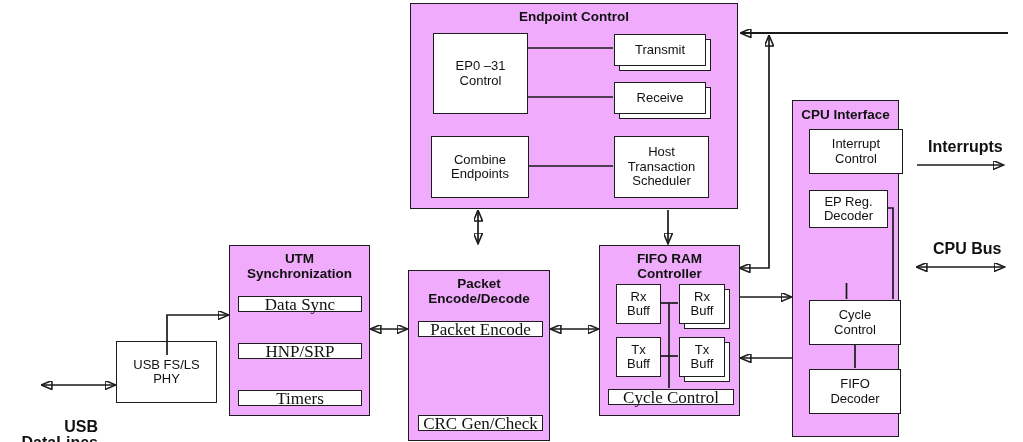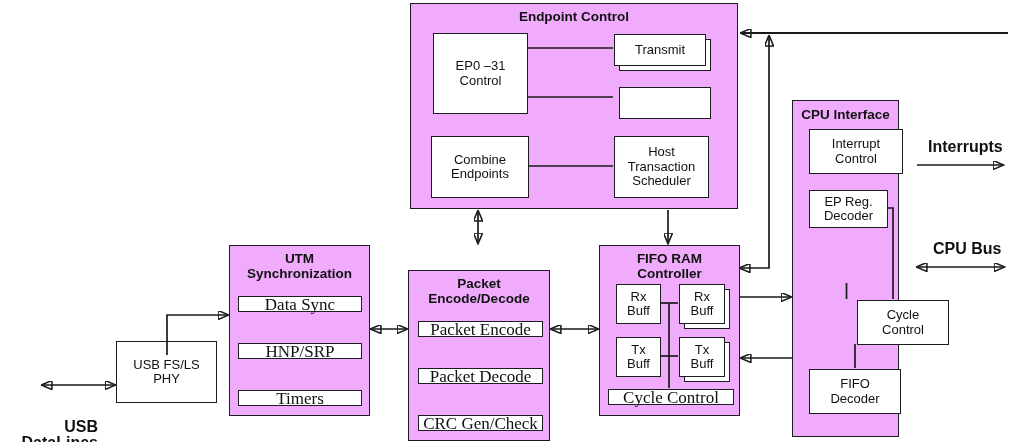--- a/index.html
+++ b/index.html
@@ -36,40 +36,40 @@
 
 <div id="canvas">
 
   <div class="block" style="left:410px;top:3px;width:328px;height:206px;">
     <div class="block-title">Endpoint Control</div>
     <div class="box" style="left:22px;top:29px;width:95px;height:81px;">EP0 –31
 Control</div>
     <div class="shadowbox" style="left:208px;top:35px;width:92px;height:32px;"></div>
     <div class="box" style="left:203px;top:30px;width:92px;height:32px;">Transmit</div>
     <div class="shadowbox" style="left:208px;top:83px;width:92px;height:32px;"></div>
+    <div class="box" style="left:203px;top:78px;width:92px;height:32px;">Receive</div>
     <div class="box" style="left:20px;top:132px;width:98px;height:62px;">Combine
 Endpoints</div>
     <div class="box" style="left:203px;top:132px;width:95px;height:62px;">Host
 Transaction
 Scheduler</div>
   </div>
 
   <div class="block" style="left:229px;top:245px;width:141px;height:171px;">
     <div class="block-title">UTM
 Synchronization</div>
     <div class="box thin" style="left:8px;top:50px;width:124px;height:16px;">Data Sync</div>
     <div class="box thin" style="left:8px;top:97px;width:124px;height:16px;">HNP/SRP</div>
     <div class="box thin" style="left:8px;top:144px;width:124px;height:16px;">Timers</div>
   </div>
 
   <div class="block" style="left:408px;top:245px;width:142px;height:171px;margin-top:25px;">
     <div class="block-title">Packet
 Encode/Decode</div>
     <div class="box thin" style="left:9px;top:50px;width:125px;height:16px;">Packet Encode</div>
-    <div class="box thin" style="left:9px;top:97px;width:125px;height:16px;">Packet Decode</div>
     <div class="box thin" style="left:9px;top:144px;width:125px;height:16px;">CRC Gen/Check</div>
   </div>
 
   <div class="block" style="left:599px;top:245px;width:141px;height:171px;">
     <div class="block-title">FIFO RAM
 Controller</div>
     <div class="box" style="left:16px;top:38px;width:45px;height:40px;">Rx
 Buff</div>
     <div class="shadowbox" style="left:84px;top:43px;width:46px;height:40px;"></div>
     <div class="box" style="left:79px;top:38px;width:46px;height:40px;">Rx
@@ -81,21 +81,21 @@
 Buff</div>
     <div class="box thin" style="left:8px;top:143px;width:126px;height:16px;">Cycle Control</div>
   </div>
 
   <div class="block" style="left:792px;top:100px;width:107px;height:337px;">
     <div class="block-title" style="top:6px;">CPU Interface</div>
     <div class="box" style="left:16px;top:28px;width:94px;height:45px;">Interrupt
 Control</div>
     <div class="box" style="left:16px;top:89px;width:79px;height:38px;">EP Reg.
 Decoder</div>
-    <div class="box" style="left:16px;top:199px;width:92px;height:45px;margin-left:48px;">Cycle
+    <div class="box" style="left:16px;top:199px;width:92px;height:45px;">Cycle
 Control</div>
     <div class="box" style="left:16px;top:268px;width:92px;height:45px;">FIFO
 Decoder</div>
   </div>
 
   <div class="box" style="left:116px;top:341px;width:101px;height:62px;">USB FS/LS
 PHY</div>
 
   <div class="freelabel" style="left:928px;top:139px;">Interrupts</div>
   <div class="freelabel" style="left:933px;top:241px;">CPU Bus</div>

